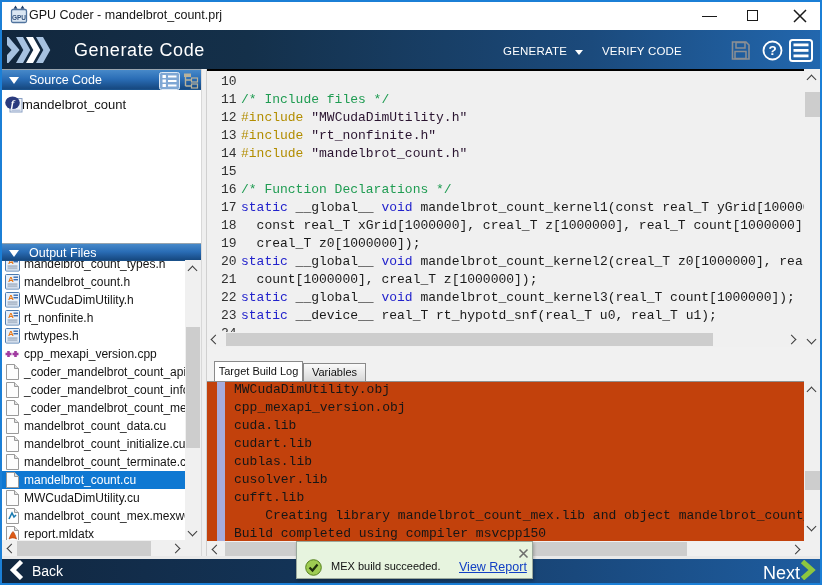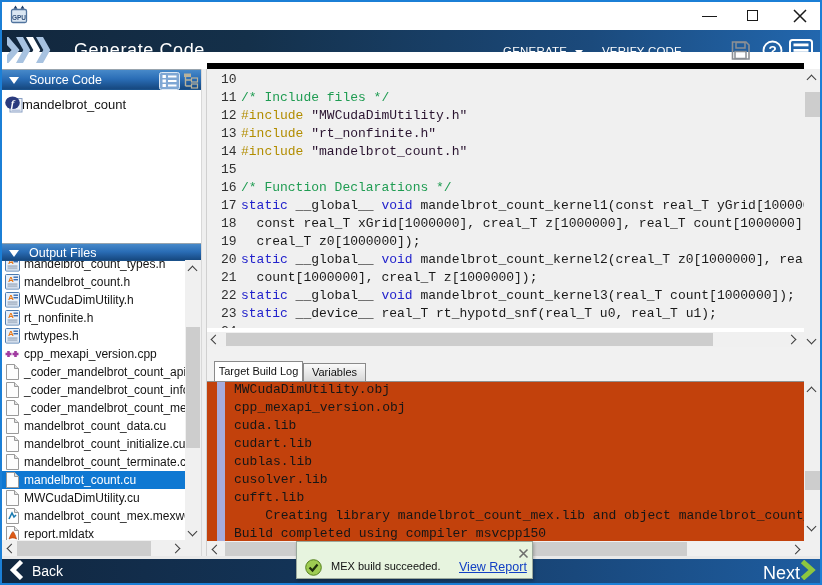--- a/index.html
+++ b/index.html
@@ -3,37 +3,37 @@
 <style>
 *{margin:0;padding:0;box-sizing:border-box}
 html,body{width:822px;height:585px;overflow:hidden}
 body{font-family:"Liberation Sans",sans-serif;position:relative;background:#fff}
 #win{position:absolute;left:0;top:0;width:822px;height:585px;border:2px solid #1b7fd6;background:#fff}
 #title{position:absolute;left:0;top:0;width:818px;height:28px;background:#fff}
 #title .t{position:absolute;left:27px;top:6px;font-size:12.5px;color:#151515}
 #tmin{position:absolute;left:700px;top:14px;width:15px;height:0;border-top:1.6px solid #1a1a1a}
 #tmax{position:absolute;left:745px;top:8px;width:11px;height:11px;border:1.4px solid #1a1a1a}
 #tclose{position:absolute;left:791px;top:7px;width:14px;height:14px}
-#toolbar{position:absolute;left:0;top:28px;width:818px;height:22px;background:linear-gradient(90deg,#12273d 0%,#14304a 30%,#1b4a7c 72%,#2267ae 100%)}
+#toolbar{position:absolute;left:0;top:28px;width:818px;height:39px;background:linear-gradient(90deg,#12273d 0%,#14304a 30%,#1b4a7c 72%,#2267ae 100%)}
 #apptitle{position:absolute;left:72px;top:10px;font-size:18px;color:#fff;letter-spacing:.6px}
 .tbtxt{position:absolute;top:15px;font-size:11.5px;color:#fff;letter-spacing:.2px}
 #lpanel{position:absolute;left:0;top:67px;width:199px;height:489px;background:#fff}
 .phdr{position:absolute;left:0;width:199px;background:linear-gradient(#4789c9,#2a6db6 45%,#174a82 92%,#1c558f);border-top:1px solid #98a4ae;color:#fff;font-size:12.5px}
 .phdr .tri{position:absolute;left:7px;top:7px;width:0;height:0;border-left:5.5px solid transparent;border-right:5.5px solid transparent;border-top:7px solid #fff}
 .phdr .lbl{position:absolute;left:27px;top:3px}
 .row{position:absolute;left:0;width:183px;height:18px;font-size:12px;color:#141414;white-space:nowrap;overflow:hidden}
 .row .tx{position:absolute;left:22px;top:2px}
 .row .ic{position:absolute;left:3px;top:1px}
 .sel{background:#0f78d2;color:#fff}
 .sb{position:absolute;background:#f0f0f0}
 .thumb{position:absolute;background:#cdcdcd}
 .chev{position:absolute;width:7px;height:7px;border-left:1.6px solid #3c3c3c;border-bottom:1.6px solid #3c3c3c}
 .chU{transform:rotate(135deg)}.chD{transform:rotate(-45deg)}.chL{transform:rotate(45deg)}.chR{transform:rotate(-135deg)}
 #vdiv{position:absolute;left:199px;top:67px;width:6px;height:489px;background:#efefef;border-left:1px solid #d8d8d8;border-right:1px solid #d0d0d0}
-#code{position:absolute;left:205px;top:61px;width:597px;height:265px;background:#f0f0f0;border-top:6px solid #000000;overflow:hidden}
+#code{position:absolute;left:205px;top:67px;width:597px;height:265px;background:#f0f0f0;border-top:2px solid #000000;overflow:hidden}
 .cl{position:absolute;left:0;width:597px;font-family:"Liberation Mono",monospace;font-size:13px;line-height:18px;white-space:pre;color:#1a1a1a}
 .cl i{font-style:normal;color:#303030;position:absolute;left:14px}
 .cl b{font-weight:normal;position:absolute;left:34px}
 .kw{color:#2222cc}.cm{color:#1f9c52}.pp{color:#b28d00}.st{color:#2a1430}
 #tabrow{position:absolute;left:205px;top:345px;width:613px;height:34px;background:#f1f1f1}
 .tab{position:absolute;font-size:11px;font-weight:normal;color:#111;white-space:nowrap;overflow:hidden}
 #log{position:absolute;left:205px;top:379px;width:597px;height:160px;background:#c2410c;border-top:1px solid #8f8f8f;overflow:hidden}
 .lg{position:absolute;left:27px;font-family:"Liberation Mono",monospace;font-size:13px;line-height:18px;white-space:pre;color:#161616}
 #footer{position:absolute;left:0;top:557px;width:818px;height:24px;background:linear-gradient(90deg,#112740 0%,#133356 35%,#19487c 70%,#1e5da0 100%)}
 #popup{position:absolute;left:294px;top:539px;width:237px;height:38px;background:#e7f4df;border:1px solid #9aa89c;box-shadow:1px 2px 3px rgba(0,0,0,.25)}
@@ -66,20 +66,21 @@
     </g>
   </defs>
 </svg>
 <div id="win">
   <div id="title">
     <svg style="position:absolute;left:7px;top:3px" width="20" height="22" viewBox="0 0 20 22">
       <path d="M4.5 3.7 L8.5 3.7 L6.5 0.5 Z M11.5 3.7 L15.5 3.7 L13.5 0.5 Z" fill="#1a3a66"></path>
       <rect x="2.5" y="4.5" width="15" height="13" rx="1.5" fill="#dbe7f3" stroke="#51749e" stroke-width="1.3"></rect>
       <text x="10" y="14.5" font-size="6.5" font-weight="bold" fill="#33517a" text-anchor="middle" font-family="Liberation Sans">GPU</text>
     </svg>
+    <div class="t">GPU Coder - mandelbrot_count.prj</div>
     <div id="tmin"></div>
     <div id="tmax"></div>
     <svg id="tclose" viewBox="0 0 14 14">
         <path d="M1 1 L13 13 M13 1 L1 13" stroke="#1a1a1a" stroke-width="1.5" fill="none"></path>
       </svg>
   </div>
   <div id="toolbar">
     <svg style="position:absolute;left:5px;top:7px" width="44" height="26" viewBox="0 0 44 26">
       <polygon points="0,0 1.5,0 12.6,13 1.5,26 0,26 0,18 4.6,13 0,8" fill="#a7c2e0"></polygon>
       <polygon points="9,0 16,0 23.3,13 16,26 9,26 16.3,13" fill="#a7c2e0"></polygon>

